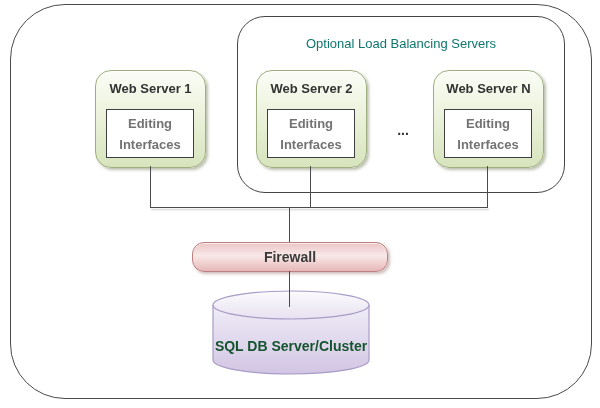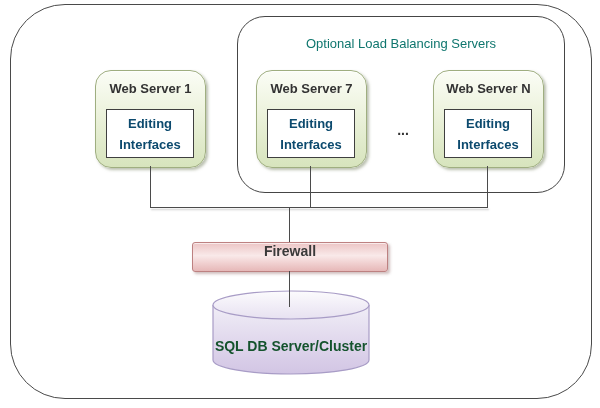--- a/index.html
+++ b/index.html
@@ -60,21 +60,21 @@
     width: 86px; height: 47px;
     border: 1.5px solid #3f3f3f;
     background: #ffffff;
     display: flex;
     align-items: center;
     justify-content: center;
     text-align: center;
     font-size: 13px;
     font-weight: bold;
     line-height: 21px;
-    color: #0c4a6e;
+    color: #737373;
   }
   .ellipsis {
     position: absolute;
     left: 385px; top: 122px;
     width: 36px;
     text-align: center;
     font-size: 14px;
     font-weight: bold;
     color: #333333;
   }
@@ -83,24 +83,25 @@
     background: #4b4b4b;
     z-index: 5;
   }
   .connector.v { width: 1px; }
   .connector.h { height: 1px; box-shadow: 1px 2px 2px rgba(0,0,0,0.25); }
   .firewall {
     position: absolute;
     left: 192px; top: 242px;
     width: 194px; height: 28px;
     border: 1px solid #bd8181;
-    border-radius: 3px;
+    border-radius: 12px;
     background: linear-gradient(180deg, #ecc5c5 0%, #f9e9e9 45%, #f1d2d2 70%, #e6b8b8 100%);
     box-shadow: 2px 2px 3px rgba(150, 110, 110, 0.45), inset 0 1px 0 rgba(255,255,255,0.65);
     display: flex;
+    align-items: center;
     justify-content: center;
     font-size: 14px;
     font-weight: bold;
     color: #3a3a3a;
     z-index: 4;
   }
   .cylinder {
     position: absolute;
     left: 212px; top: 290px;
     width: 158px; height: 99px;
@@ -128,21 +129,21 @@
   </div>
 
   <div class="server" style="left:95px">
     <div class="server-label">Web Server 1</div>
     <div class="inner-box">
       <span>Editing Interfaces</span>
     </div>
   </div>
 
   <div class="server" style="left:256px">
-    <div class="server-label">Web Server 7</div>
+    <div class="server-label">Web Server 2</div>
     <div class="inner-box">
       <span>Editing Interfaces</span>
     </div>
   </div>
 
   <div class="server" style="left:433px">
     <div class="server-label">Web Server N</div>
     <div class="inner-box">
       <span>Editing Interfaces</span>
     </div>

